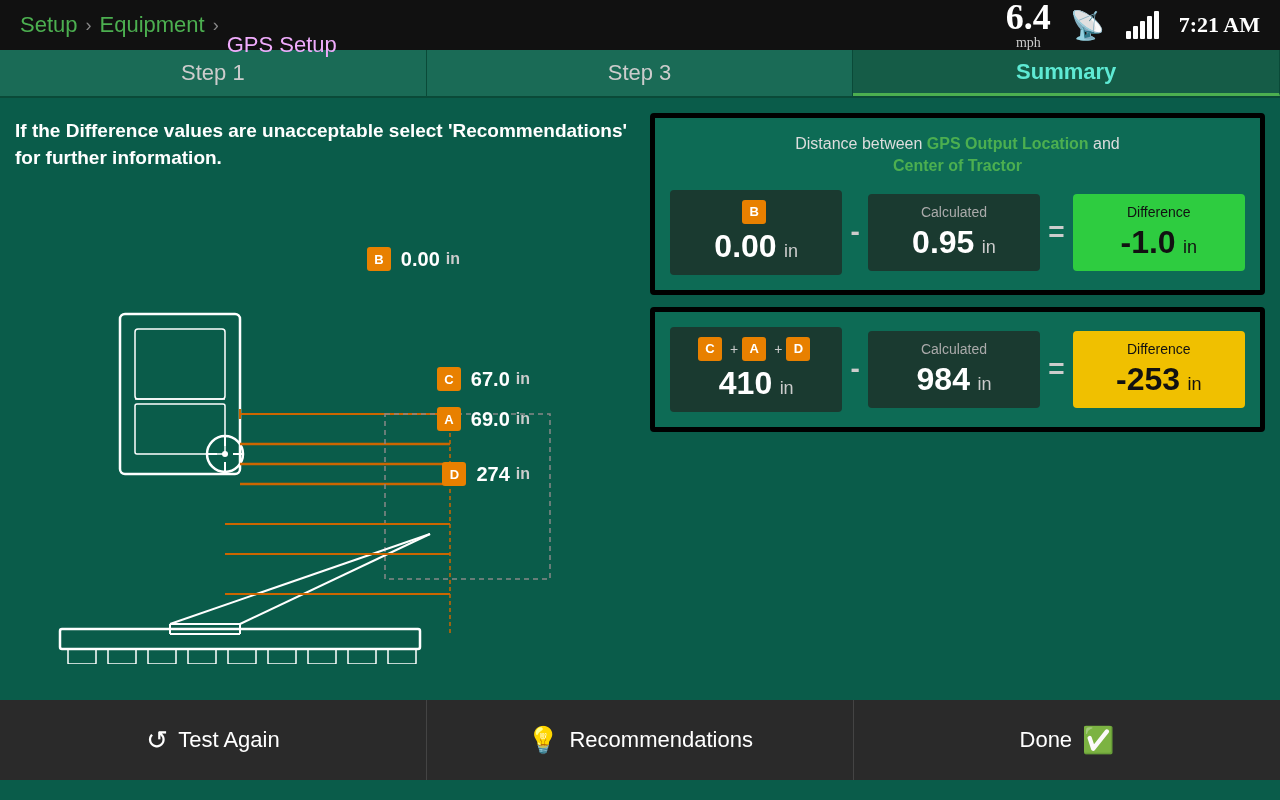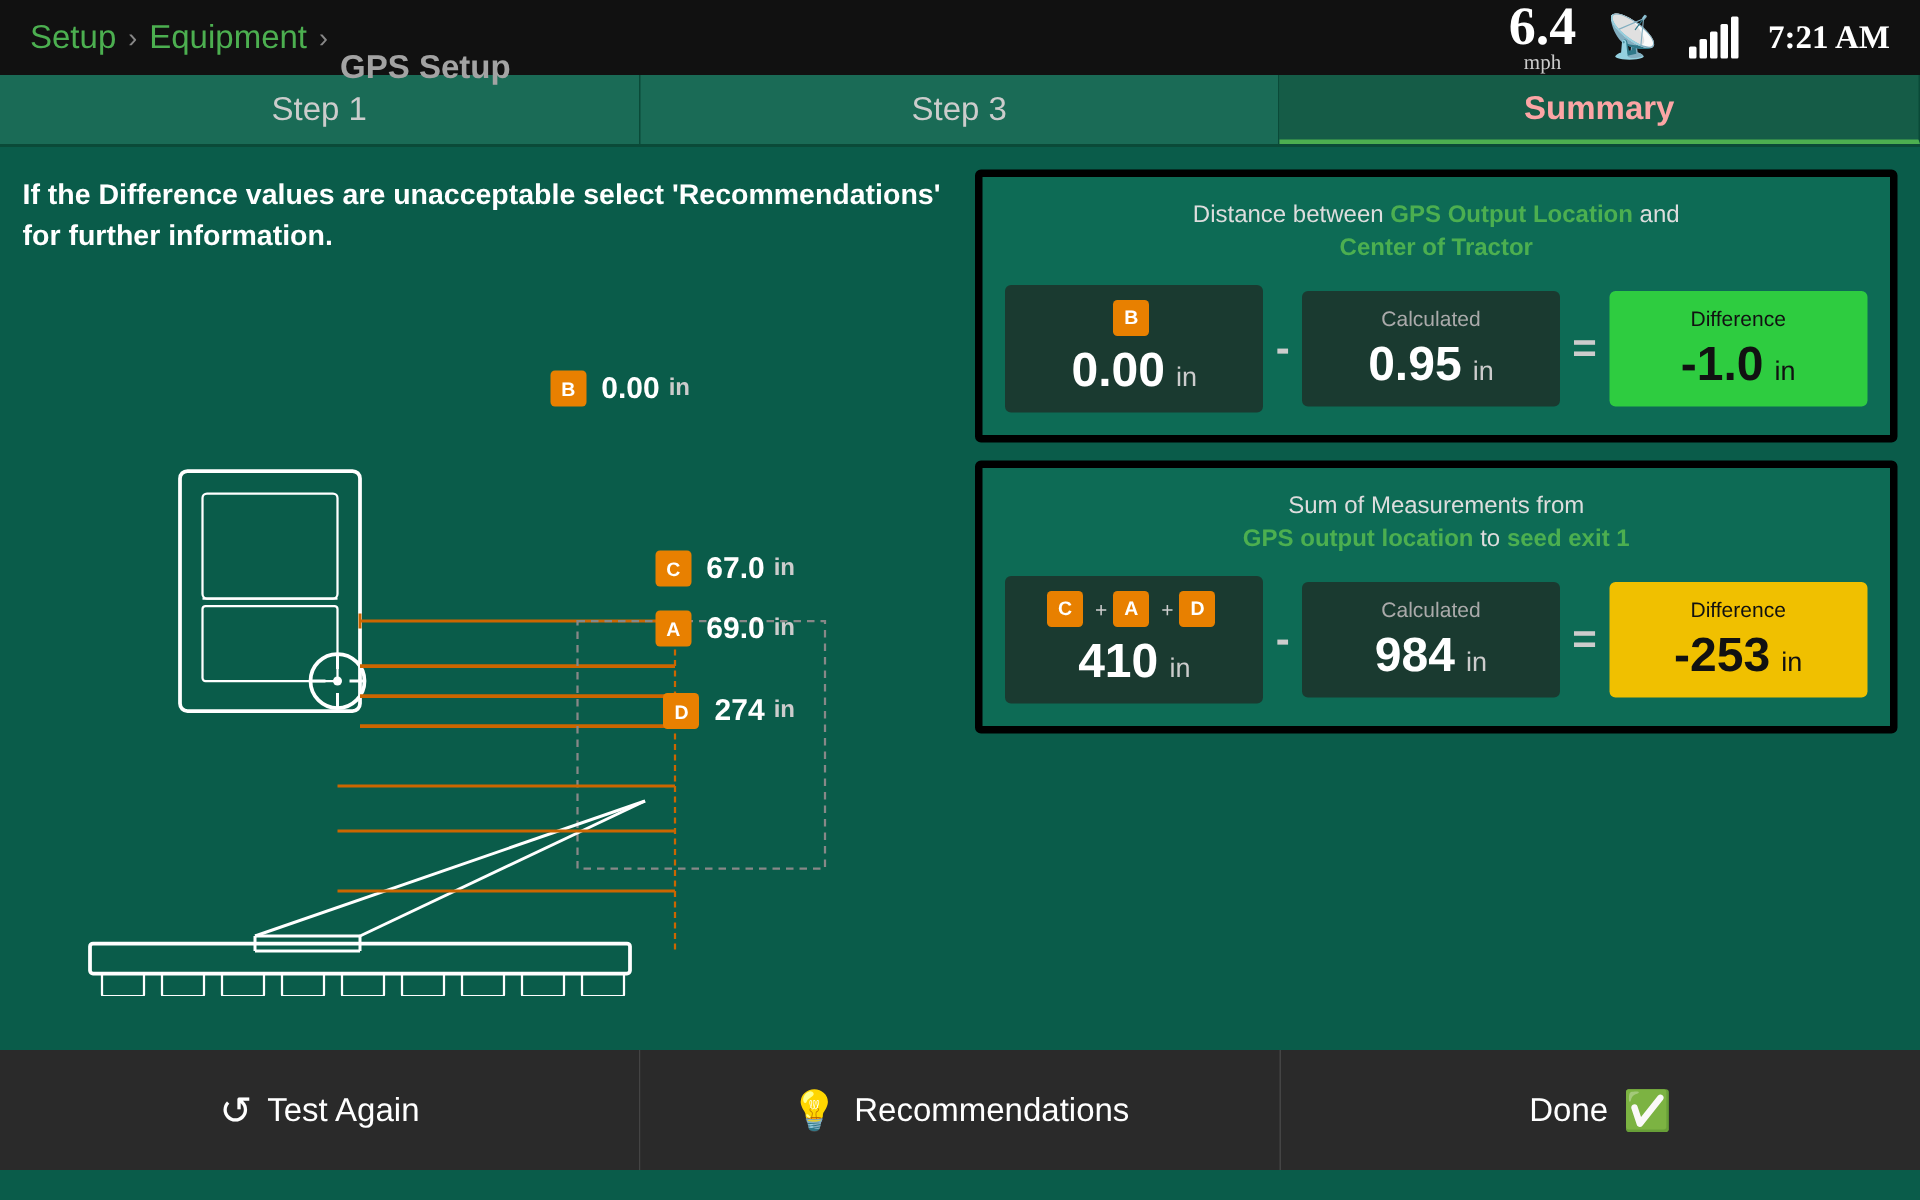--- a/index.html
+++ b/index.html
@@ -23,21 +23,21 @@
     }
     .breadcrumb {
       display: flex;
       align-items: center;
       gap: 8px;
       font-size: 22px;
     }
     .breadcrumb .setup { color: #4caf50; }
     .breadcrumb .equipment { color: #4caf50; }
     .breadcrumb .arrow { color: #888; font-size: 18px; }
-    .breadcrumb .gps-setup { color: #a3a3a3; font-weight: bold; margin-top: 40px; }
+    .breadcrumb .gps-setup { color: #f0abfc; font-weight: normal; margin-top: 40px; }
     .top-right {
       display: flex;
       align-items: center;
       gap: 20px;
       font-family: Liberation Serif, serif;
     }
     .speed-display {
       text-align: center;
     }
     .speed-num {
@@ -81,21 +81,21 @@
       display: flex;
       align-items: center;
       justify-content: center;
       font-size: 22px;
       color: #ccc;
       border-right: 1px solid #0a4a38;
       cursor: pointer;
     }
     .tab.active {
       background: #155c47;
-      color: #fca5a5;
+      color: #5eead4;
       font-weight: bold;
       border-bottom: 3px solid #4caf50;
     }
 
     
     .main-content {
       display: flex;
       height: calc(800px - 70px - 48px - 80px);
       padding: 15px;
       gap: 15px;
@@ -436,26 +436,20 @@
 
         <div class="diff-box diff-green">
           <div class="label">Difference</div>
           <span class="value">-1.0</span>
           <span class="unit">in</span>
         </div>
       </div>
     </div>
 
     <div class="measurement-card">
-      <div class="card-title">
-        Sum of Measurements from<br>
-        <span class="highlight">GPS output location</span>
-        <span> to </span>
-        <span class="highlight">seed exit 1</span>
-      </div>
       <div class="measurement-row">
 
         <div class="meas-box">
           <div class="sum-labels">
             <span class="label-badge">C</span>
             <span class="plus-sign">+</span>
             <span class="label-badge">A</span>
             <span class="plus-sign">+</span>
             <span class="label-badge">D</span>
           </div>

